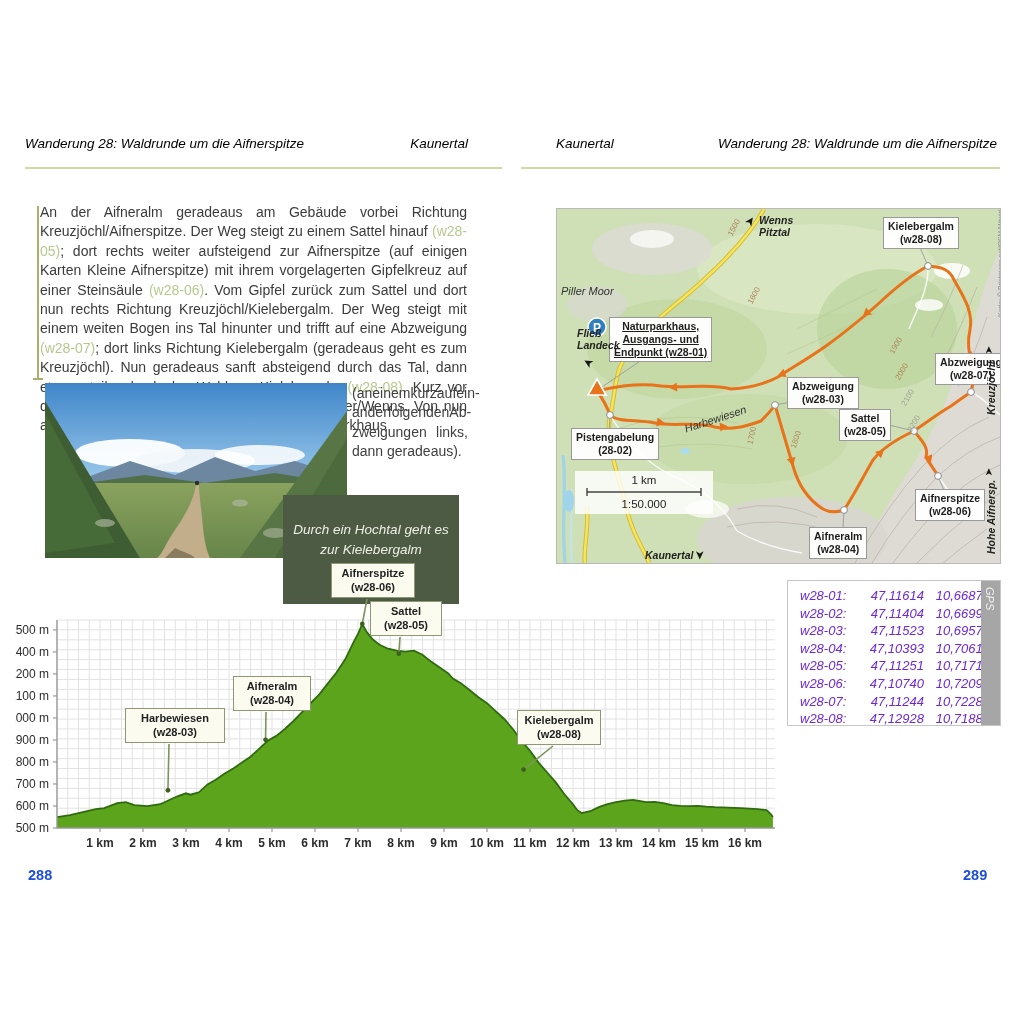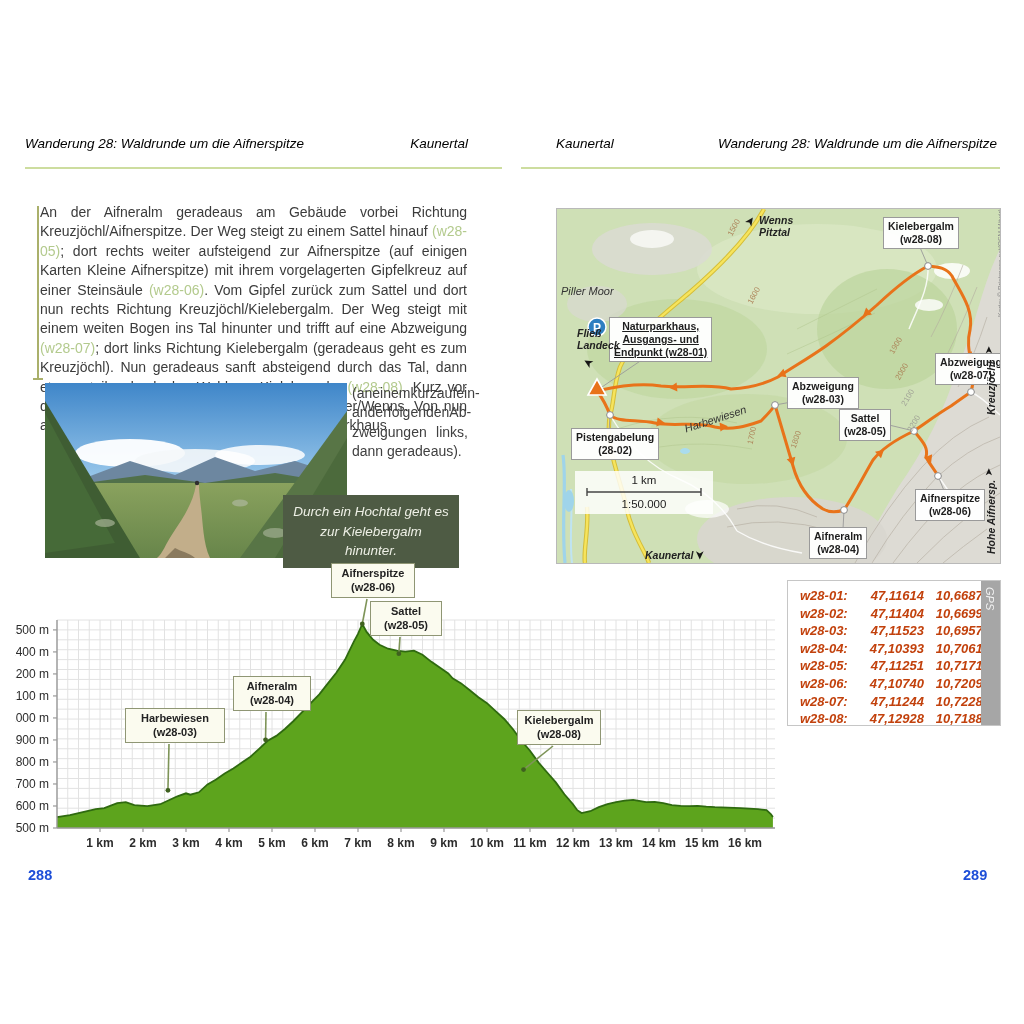--- a/index.html
+++ b/index.html
@@ -12,39 +12,39 @@
   
   #para{width:427px;font-size:14px;line-height:19.4px;text-align:justify;color:#3b3b3b;}
   #para .ref{color:#b3ca8d;}
   .vrule{width:2px;background:#aab06b;}
   .vrule-foot{height:2px;background:#aab06b;}
   
   #side-text{width:116px;font-size:14px;line-height:19.4px;color:#404040;}
   #side-text .jl{display:flex;justify-content:space-between;}
   
   .caption{background:#4e5b44;color:#eef0e6;font-style:italic;font-size:13.5px;line-height:1.45;
-           text-align:center;padding:7px 10px;}
+           text-align:center;padding:25px 10px;}
   
   .pageno{font-size:14.5px;color:#1d4ed8;font-weight:bold;}
   
   #map{border:1px solid #b9b9b9;background:#cfe0b6;overflow:hidden;}
   .map-box{position:absolute;background:rgba(255,255,255,.96);border:1px solid #9a9a9a;
            padding:2px 4px;font-size:10.5px;line-height:1.25;font-weight:700;color:#1d1d1d;
            text-align:center;white-space:nowrap;}
   .map-place{position:absolute;font-style:italic;color:#333;font-size:11px;white-space:nowrap;}
   .map-dir{position:absolute;font-style:italic;font-weight:700;color:#222;font-size:10.5px;line-height:1.15;white-space:nowrap;}
   .map-rot{transform-origin:left top;}
   .contour-lbl{position:absolute;font-size:8px;color:#a9784e;opacity:.85;transform-origin:center;}
   .scalebox{position:absolute;background:rgba(255,255,255,.82);padding:3px 8px 4px 8px;text-align:center;
             font-size:11.5px;color:#222;}
   .credit{position:absolute;font-size:6.8px;color:#8a8a8a;transform-origin:left top;white-space:nowrap;}
   .blackarrow{position:absolute;color:#161616;font-size:12px;line-height:1;}
   
   #gps{background:#fff;border:1px solid #c6c6c6;}
-  .gps-row{display:flex;font-style:italic;color:#c2410c;font-size:13px;line-height:17.6px;font-weight:bold;}
+  .gps-row{display:flex;font-style:italic;color:#6d28d9;font-size:13px;line-height:17.6px;}
   .gps-row .c0{width:60px;text-align:left;}
   .gps-row .c1{width:64px;text-align:right;}
   .gps-row .c2{width:66px;text-align:right;}
   #gps-bar{position:absolute;right:0;top:0;bottom:0;width:19px;background:#a6a6a6;}
   #gps-label{writing-mode:vertical-rl;color:#f2f2f2;font-style:italic;font-size:11px;
              position:absolute;top:6px;left:3px;}
   
   .callout{position:absolute;background:#fbfbef;border:1px solid #8f9674;padding:2px 5px;
            font-size:11px;line-height:1.3;font-weight:700;color:#222;text-align:center;white-space:nowrap;}
 </style>

